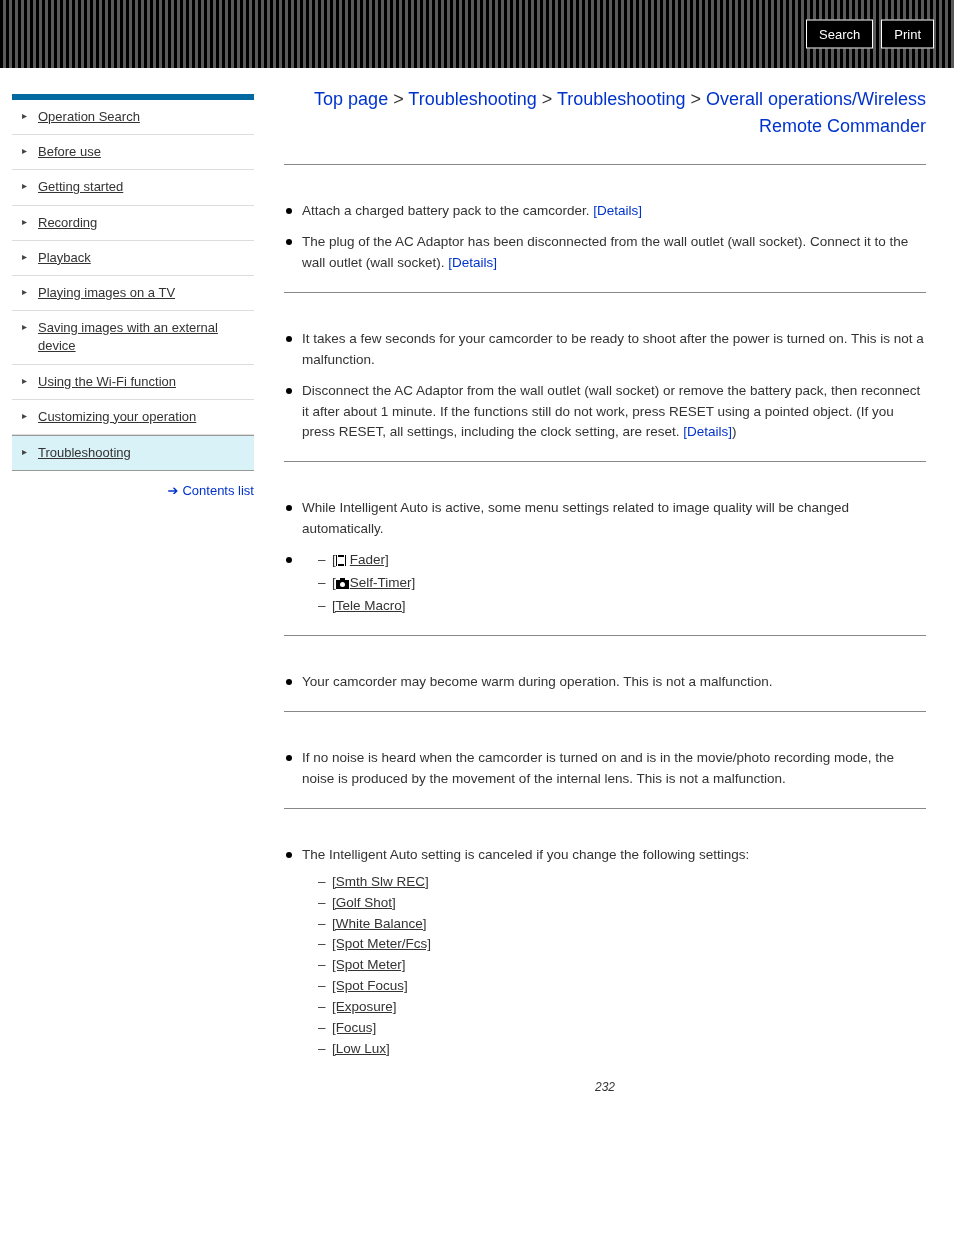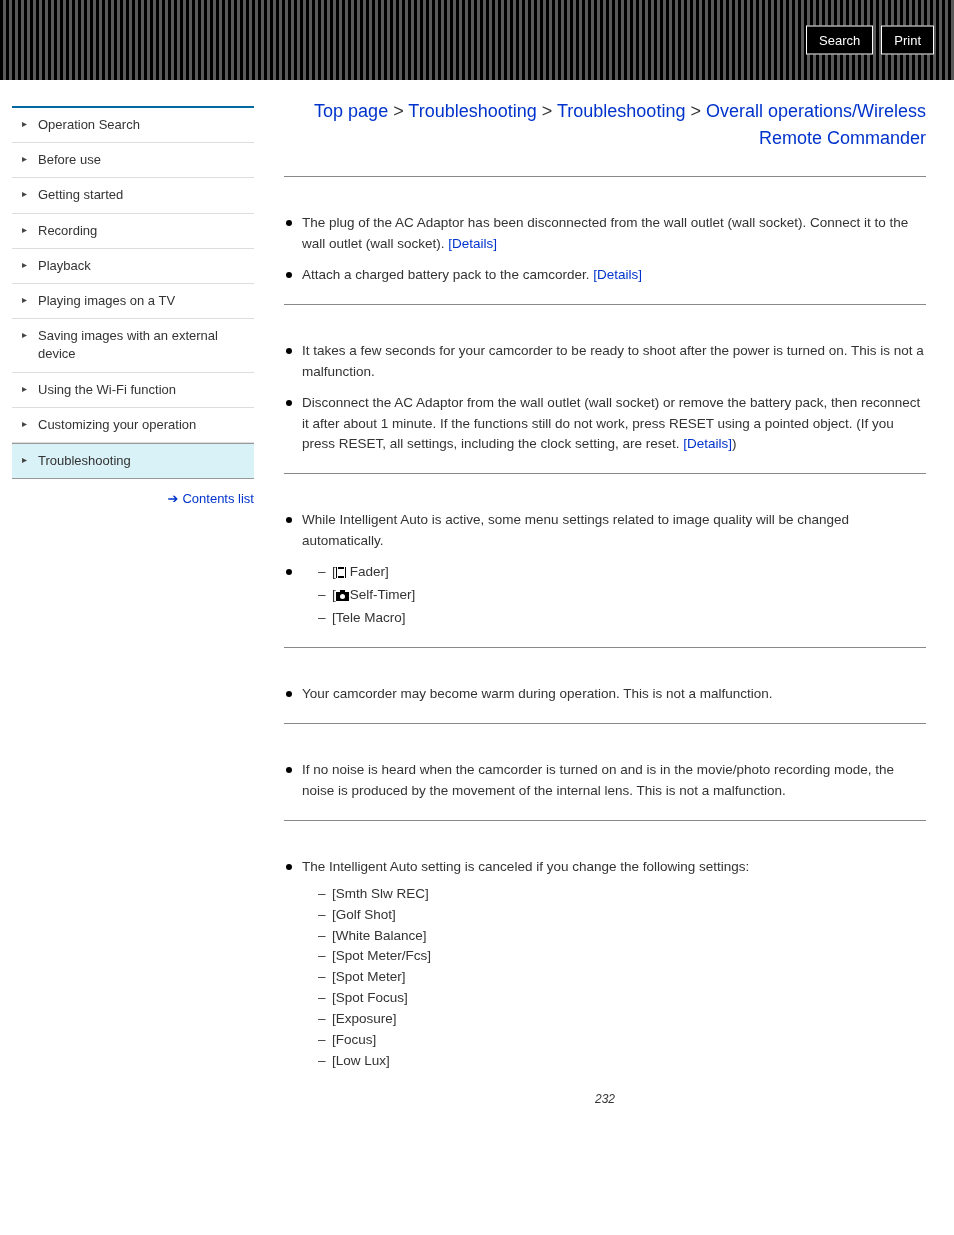--- a/index.html
+++ b/index.html
@@ -1,37 +1,37 @@
 <!DOCTYPE html>
 <html><head>
 <meta charset="utf-8">
 <style>
   * { margin: 0; padding: 0; box-sizing: border-box; }
   body { font-family: Arial, Helvetica, sans-serif; font-size: 13px; color: #333; width: 954px; background: #fff; }
-  .topbar { height: 80px; background: repeating-linear-gradient(90deg, #000 0, #000 3px, #5a5a5a 3px, #5a5a5a 6px); position: relative; }
+  .topbar { height: 68px; background: repeating-linear-gradient(90deg, #000 0, #000 3px, #5a5a5a 3px, #5a5a5a 6px); position: relative; }
   .topbar-buttons { position: absolute; right: 20px; top: 50%; transform: translateY(-50%); display: flex; gap: 8px; }
   .topbar-btn { background: #000; color: #fff; border: 1px solid #fff; padding: 6px 12px; font-size: 13px; cursor: pointer; }
   .container { display: flex; padding: 12px 28px 0 12px; gap: 30px; }
   .sidebar { width: 242px; flex-shrink: 0; margin-top: 14px; }
-  .nav { list-style: none; border-top: 2px solid #0369a1; }
+  .nav { list-style: none; border-top: 6px solid #0369a1; text-decoration: underline; }
   .nav li { border-bottom: 1px solid #ddd; padding: 8px 10px 8px 26px; position: relative; font-size: 13px; line-height: 1.4; cursor: pointer; }
   .nav li::before { content: "▸"; position: absolute; left: 10px; top: 9px; font-size: 10px; color: #444; }
   .nav li.active { background: #d9f2f7; border: 1px solid #999; border-left: none; border-right: none; }
   .contents-link { text-align: right; margin-top: 12px; font-size: 13px; }
   .contents-link a { color: #0033cc; text-decoration: none; }
   .arrow-right { color: #0033cc; margin-right: 4px; }
   .main { flex: 1; padding-top: 6px; }
   .breadcrumb { text-align: right; font-size: 18px; color: #333; margin-bottom: 24px; line-height: 1.5; }
   .breadcrumb a { color: #0033cc; text-decoration: none; }
   .section { border-top: 1px solid #888; margin-top: 18px; padding-top: 36px; }
   .main ul.bullets { list-style: none; padding: 0; margin: 0 0 18px 0; }
   .main ul.bullets > li { position: relative; padding-left: 18px; margin-bottom: 10px; line-height: 1.55; font-size: 13.5px; }
   .main ul.bullets > li::before { content: ""; position: absolute; left: 2px; top: 7px; width: 6px; height: 6px; background: #000; border-radius: 50%; }
   .sublist { list-style: none; margin: 6px 0 0 16px; }
-  .sublist li { position: relative; padding-left: 14px; line-height: 1.55; font-size: 13.5px; }
+  .sublist li { position: relative; padding-left: 14px; line-height: 1.55; font-size: 13.5px; text-decoration: underline; }
   .sublist li::before { content: "–"; position: absolute; left: 0; top: 0; }
   .details-link { color: #0033cc; text-decoration: none; }
   .icon-inline { display: inline-block; vertical-align: -2px; }
   .page-num { text-align: center; font-size: 12px; margin-top: 20px; font-style: italic; }
 </style>
 </head>
 <body>
 
 <div class="topbar">
   <div class="topbar-buttons">
@@ -61,24 +61,24 @@
   </aside>
 
   <main class="main">
     <div class="breadcrumb">
       <a href="#">Top page</a><span> &gt; </span><a href="#">Troubleshooting</a><span> &gt; </span><a href="#">Troubleshooting</a><span> &gt; </span><a href="#">Overall operations/Wireless Remote Commander</a>
     </div>
 
     <div class="section">
       <ul class="bullets">
         <li>
-          <span>The plug of the AC Adaptor has been disconnected from the wall outlet (wall socket). Connect it to the wall outlet (wall socket). </span><a href="#" class="details-link">[Details]</a>
+          <span>Attach a charged battery pack to the camcorder. </span><a href="#" class="details-link">[Details]</a>
         </li>
         <li>
-          <span>Attach a charged battery pack to the camcorder. </span><a href="#" class="details-link">[Details]</a>
+          <span>The plug of the AC Adaptor has been disconnected from the wall outlet (wall socket). Connect it to the wall outlet (wall socket). </span><a href="#" class="details-link">[Details]</a>
         </li>
       </ul>
     </div>
 
     <div class="section">
       <ul class="bullets">
         <li>It takes a few seconds for your camcorder to be ready to shoot after the power is turned on. This is not a malfunction.</li>
         <li>
           <span>Disconnect the AC Adaptor from the wall outlet (wall socket) or remove the battery pack, then reconnect it after about 1 minute. If the functions still do not work, press RESET using a pointed object. (If you press RESET, all settings, including the clock setting, are reset. </span><a href="#" class="details-link">[Details]</a><span>)</span>
         </li>

